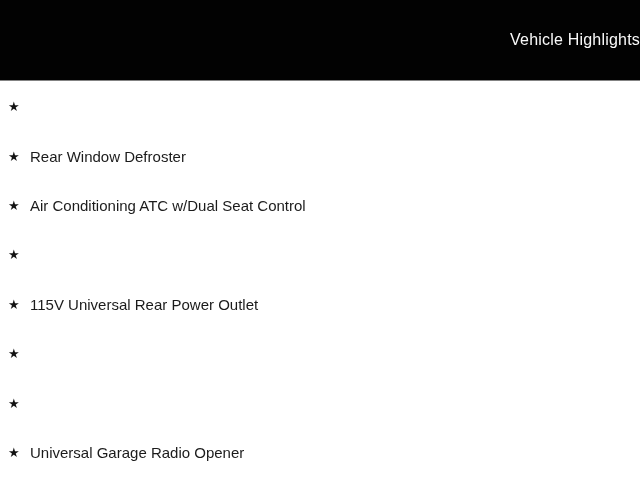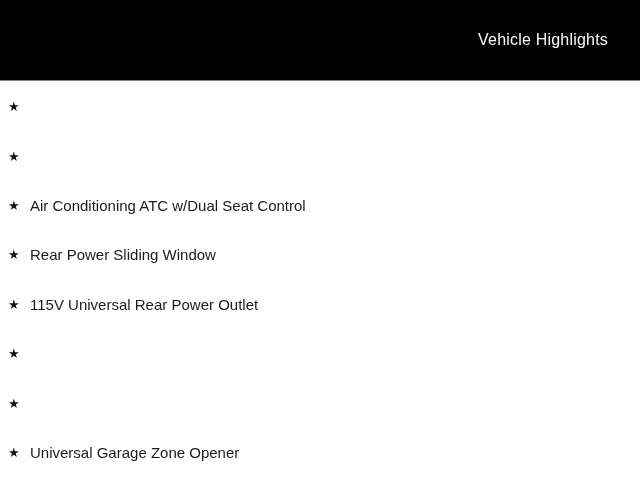--- a/index.html
+++ b/index.html
@@ -15,21 +15,20 @@
     background: #ffffff;
     overflow: hidden;
   }
   .header {
     height: 80px;
     background: #020202;
     border-bottom: 1px solid #838383;
     display: flex;
     align-items: center;
     justify-content: flex-end;
-    padding-right: 32px;
     box-sizing: content-box;
   }
   .header-title {
     color: #fafafa;
     font-size: 16px;
     letter-spacing: 0.2px;
   }
   .highlights-list {
     margin: 0;
     padding: 1px 0 0 8px;
@@ -58,38 +57,38 @@
   <div class="header">
     <span class="header-title">Vehicle Highlights</span>
   </div>
 
   <ul class="highlights-list">
       <li class="hl-item">
       <span class="star">★</span>
     </li>
       <li class="hl-item">
       <span class="star">★</span>
+      <span class="label">Rear Window Defroster</span>
     </li>
       <li class="hl-item">
       <span class="star">★</span>
       <span class="label">Air Conditioning ATC w/Dual Seat Control</span>
     </li>
       <li class="hl-item">
       <span class="star">★</span>
-      <span class="label">Rear Power Sliding Window</span>
     </li>
       <li class="hl-item">
       <span class="star">★</span>
       <span class="label">115V Universal Rear Power Outlet</span>
     </li>
       <li class="hl-item">
       <span class="star">★</span>
     </li>
       <li class="hl-item">
       <span class="star">★</span>
     </li>
       <li class="hl-item">
       <span class="star">★</span>
-      <span class="label">Universal Garage Zone Opener</span>
+      <span class="label">Universal Garage Radio Opener</span>
     </li>
     </ul>
 
 </div>
 
 </body></html>

